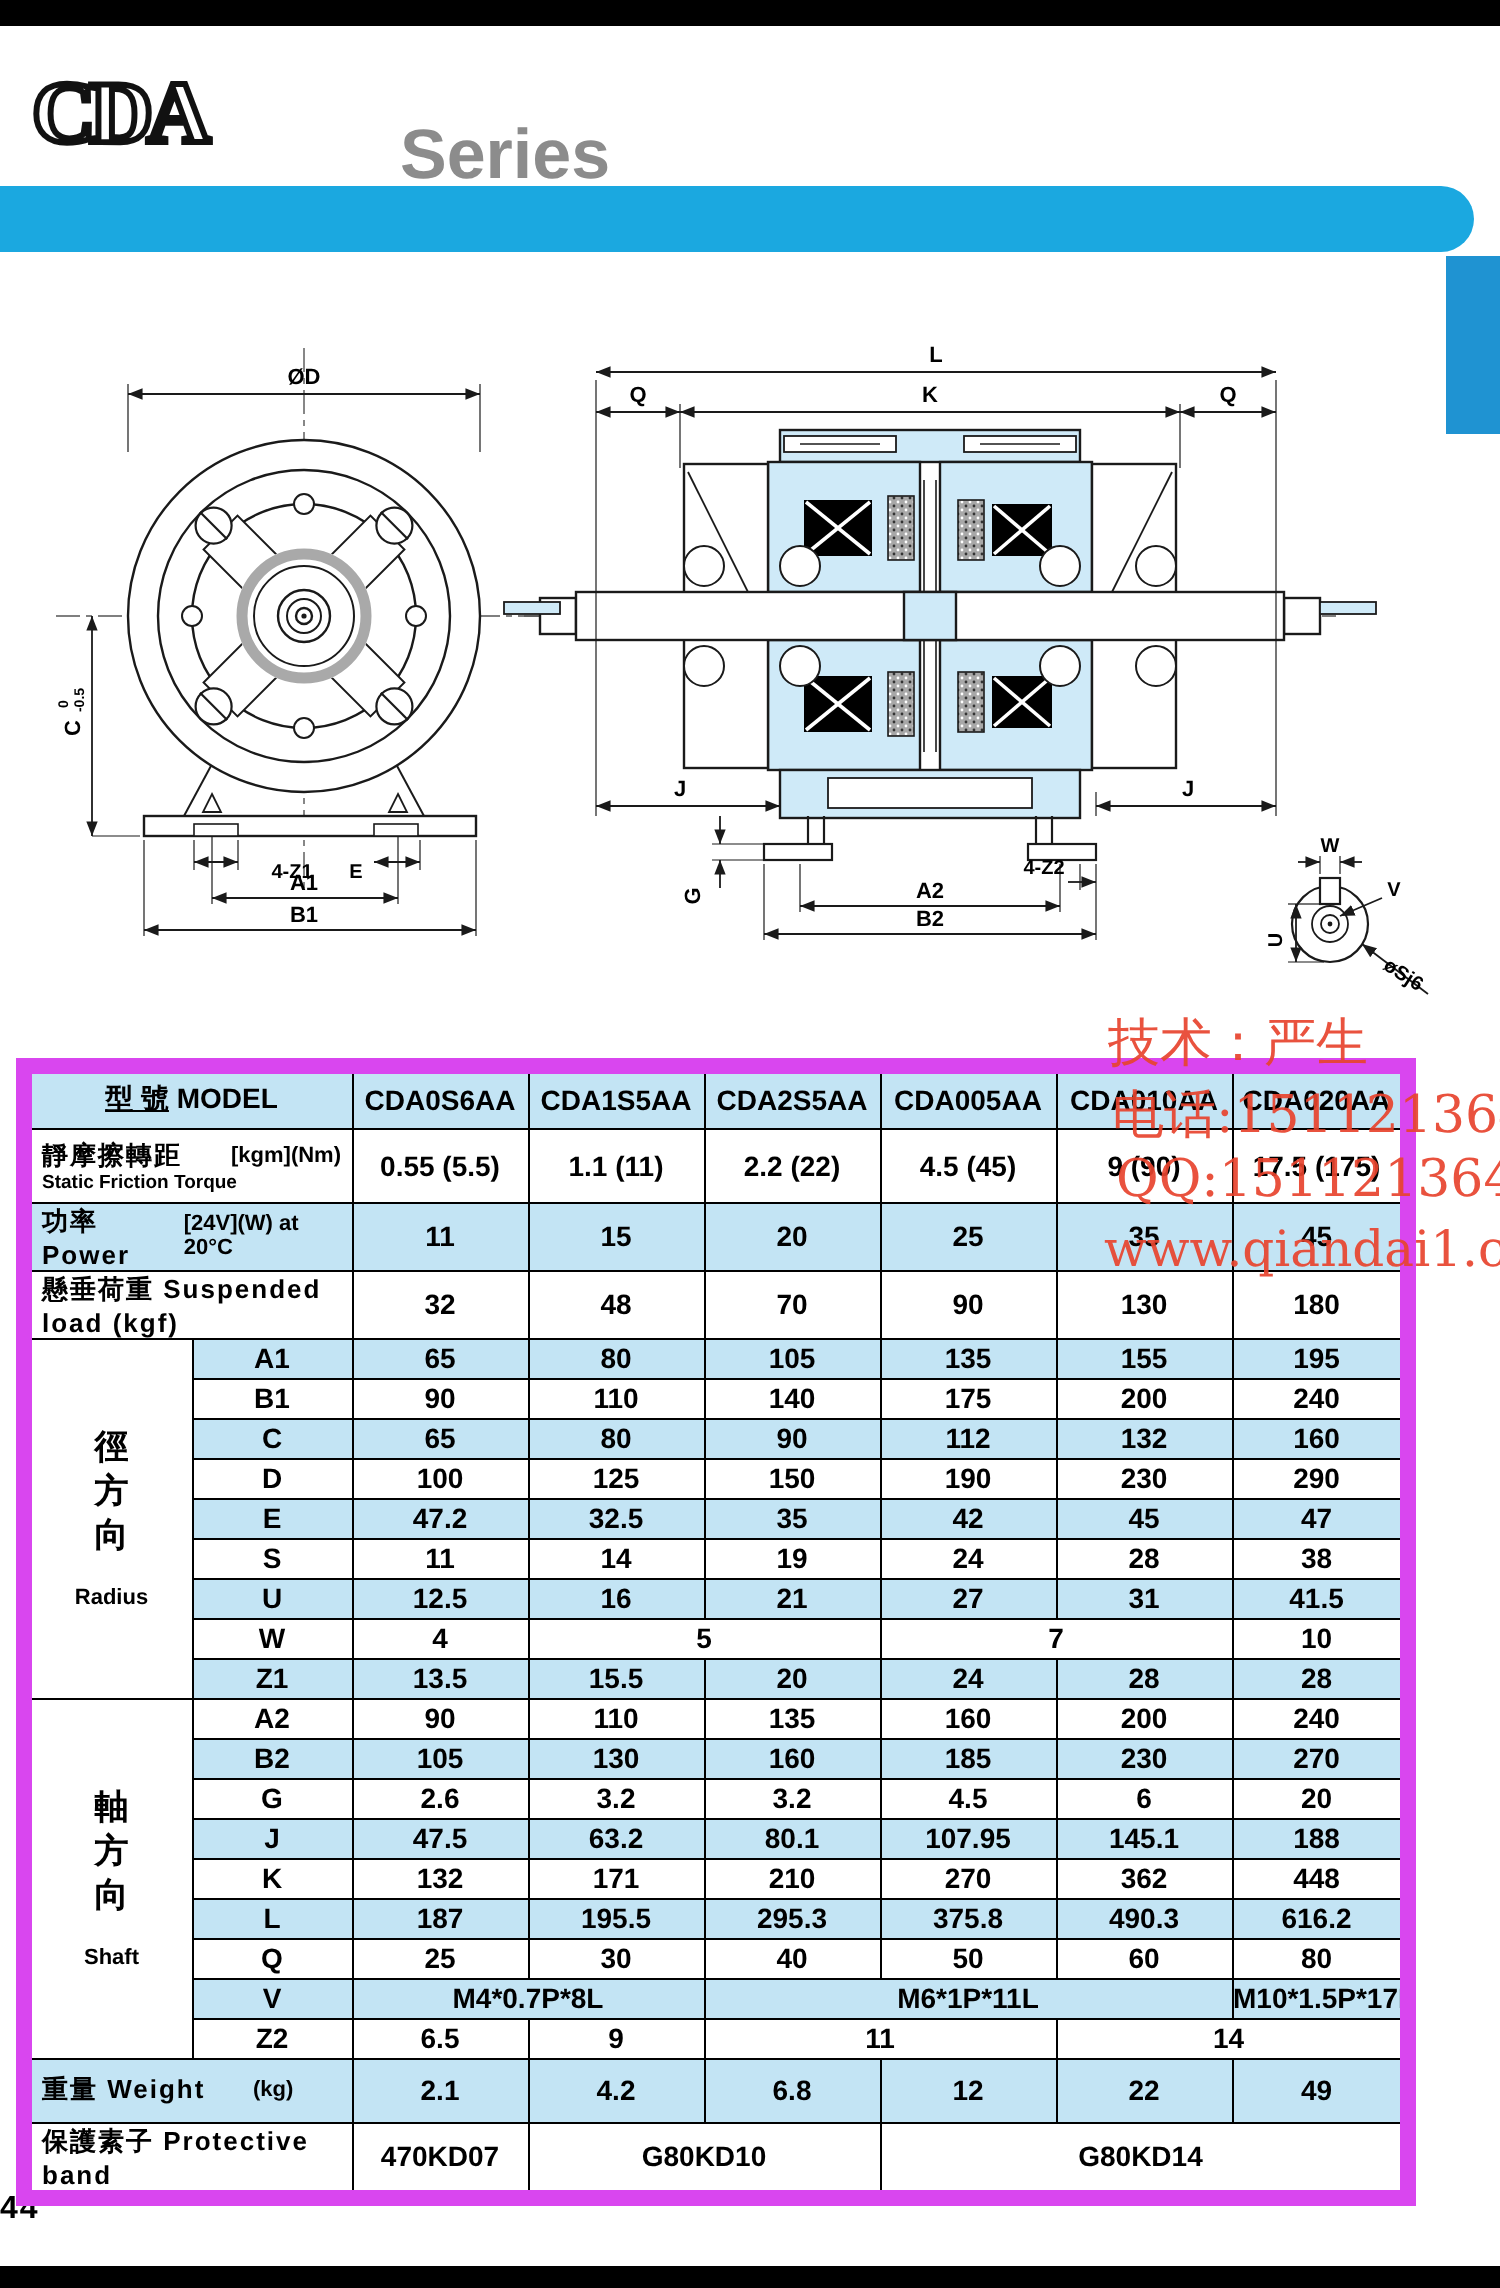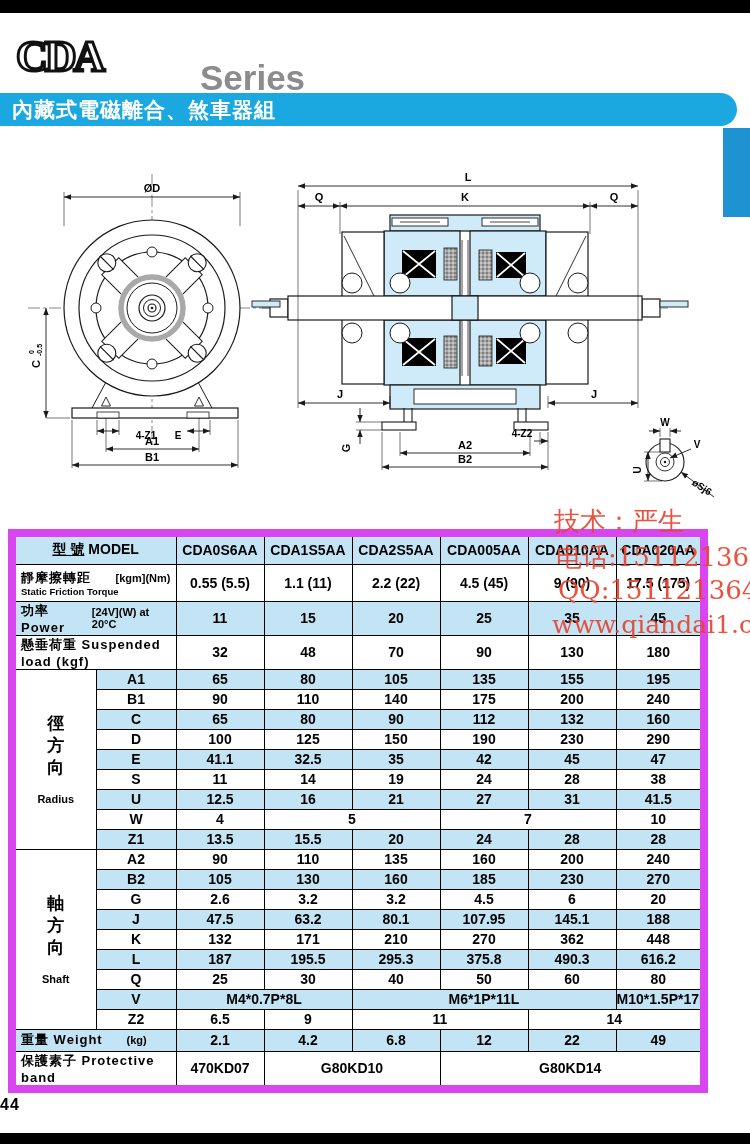--- a/index.html
+++ b/index.html
@@ -46,21 +46,20 @@
   #bottom-bar{left:0;top:1133px;width:750px;height:11px;background:#000;}
   svg text{font-family:"Liberation Sans",sans-serif;}
 </style>
 </head>
 <body>
 
 <div class="abs" id="top-bar"></div>
 <div class="abs" id="logo">CDA</div>
 <div class="abs" id="series">Series</div>
 <div class="abs" id="banner">
-  <span class="zh">內藏式電磁離合、煞車器組</span>
 </div>
 <div class="abs" id="side-tab"></div>
 
 <svg class="abs" style="left:0;top:150px;" width="750" height="358" viewBox="0 0 750 358">
   <defs>
     <marker id="ma" viewBox="0 0 10 10" refX="9" refY="5" markerWidth="9" markerHeight="9" orient="auto-start-reverse">
       <path d="M0,1.5 L9,5 L0,8.5 z" fill="#1a1a1a"></path>
     </marker>
     <pattern id="spk" width="4" height="4" patternUnits="userSpaceOnUse">
       <rect width="4" height="4" fill="#a8a8a8"></rect>
@@ -414,21 +413,21 @@
         <td class="letter">D</td>
         <td class="val">100</td>
         <td class="val">125</td>
         <td class="val">150</td>
         <td class="val">190</td>
         <td class="val">230</td>
         <td class="val">290</td>
       </tr>
       <tr style="height: 20px;">
         <td class="letter shade">E</td>
-        <td class="val shade">41.1</td>
+        <td class="val shade">47.2</td>
         <td class="val shade">32.5</td>
         <td class="val shade">35</td>
         <td class="val shade">42</td>
         <td class="val shade">45</td>
         <td class="val shade">47</td>
       </tr>
       <tr style="height: 20px;">
         <td class="letter">S</td>
         <td class="val">11</td>
         <td class="val">14</td>
@@ -537,21 +536,21 @@
         <td class="val shade" colspan="3">M6*1P*11L</td>
         <td class="val shade">M10*1.5P*17L</td>
       </tr>
       <tr style="height: 20px;">
         <td class="letter">Z2</td>
         <td class="val">6.5</td>
         <td class="val">9</td>
         <td class="val" colspan="2">11</td>
         <td class="val" colspan="2">14</td>
       </tr>
-      <tr style="height: 22px; padding-left: 24px;">
+      <tr style="height: 32px; padding-left: 24px;">
         <td class="lbl shade" colspan="2">
           <div class="l1">
             <span class="zh">重量 Weight</span>
             <span class="unit">(kg)</span>
             <span></span>
           </div>
         </td>
         <td class="val shade">2.1</td>
         <td class="val shade">4.2</td>
         <td class="val shade">6.8</td>

